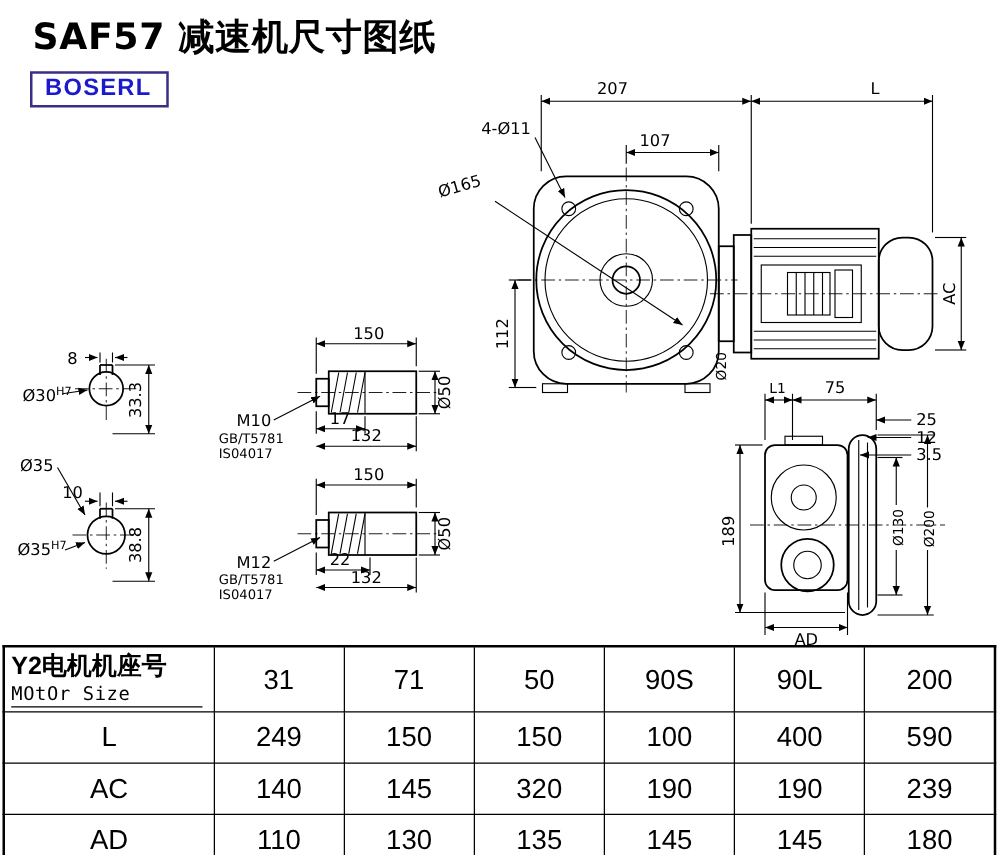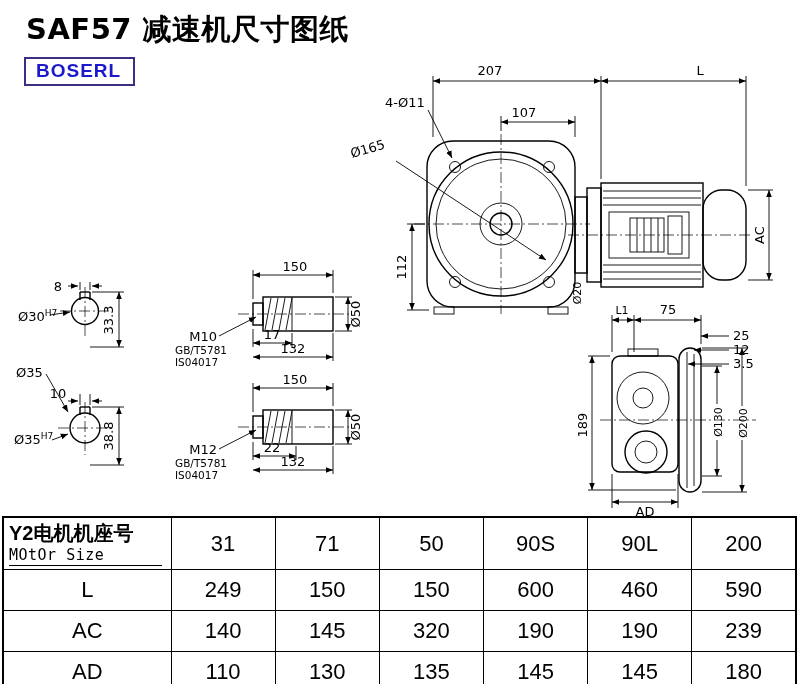--- a/index.html
+++ b/index.html
@@ -278,22 +278,22 @@
         <td>50</td>
         <td>90S</td>
         <td>90L</td>
         <td>200</td>
       </tr>
       <tr>
         <td>L</td>
         <td>249</td>
         <td>150</td>
         <td>150</td>
-        <td>600</td>
-        <td>460</td>
+        <td>100</td>
+        <td>400</td>
         <td>590</td>
       </tr>
       <tr>
         <td>AC</td>
         <td>140</td>
         <td>145</td>
         <td>320</td>
         <td>190</td>
         <td>190</td>
         <td>239</td>

